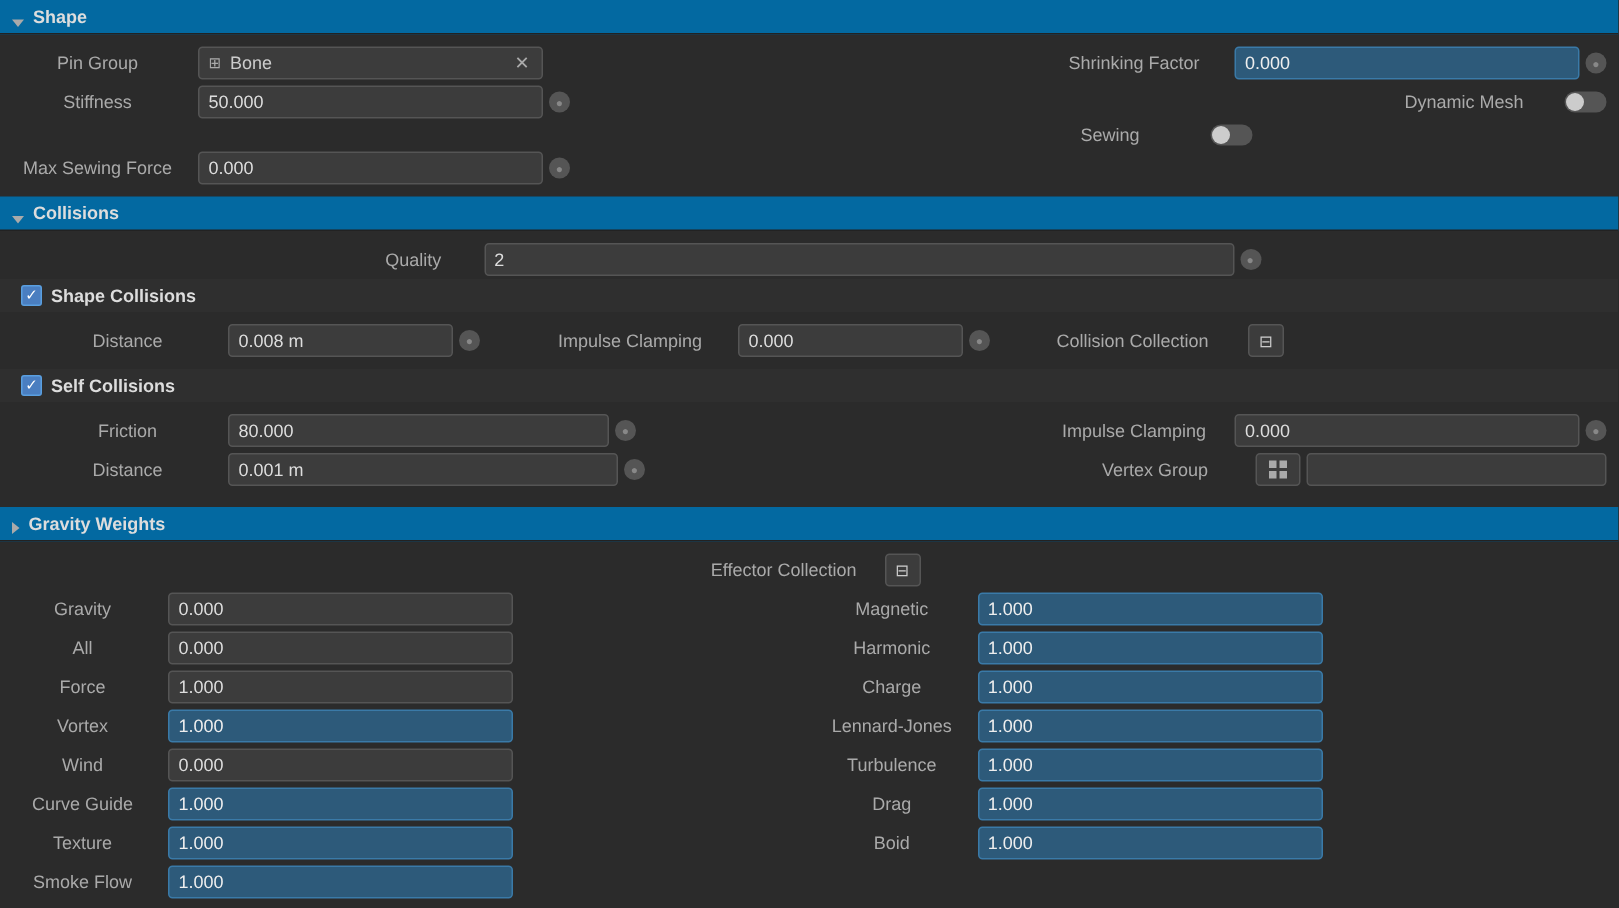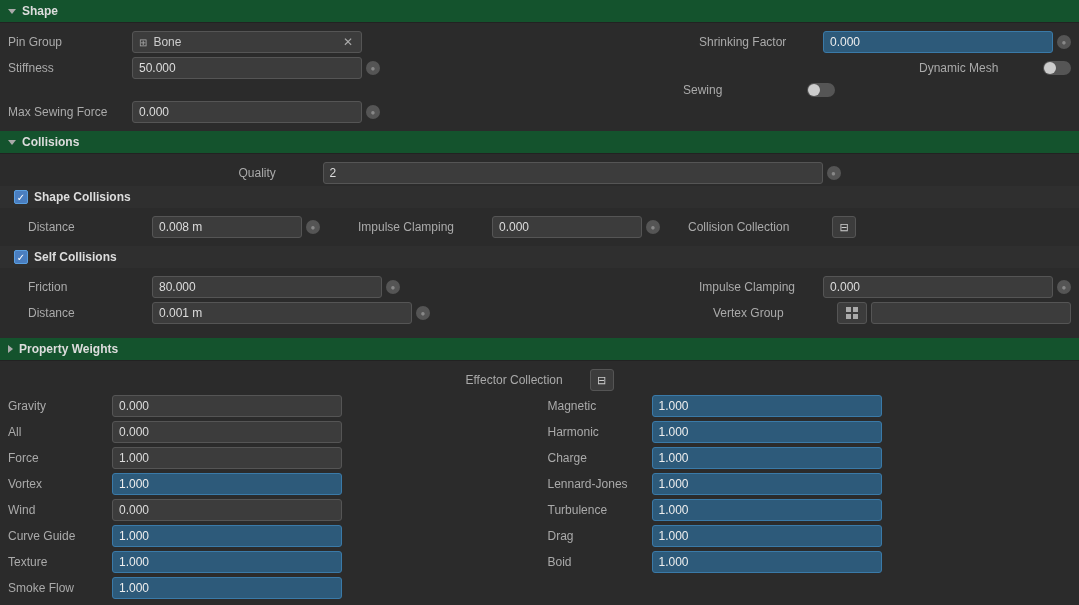--- a/index.html
+++ b/index.html
@@ -10,24 +10,24 @@
       font-size: 12px;
       width: 1079px;
       min-height: 605px;
       overflow-x: hidden;
     }
     .panel {
       background: #2b2b2b;
       padding: 0;
     }
     .section-header {
-      background: #14532d;
+      background: #0369a1;
       padding: 4px 8px;
       display: flex;
-      align-items: center;
+      align-items: flex-end;
       gap: 6px;
       border-bottom: 1px solid #222;
       cursor: pointer;
       user-select: none;
     }
     .section-header .triangle {
       width: 0; height: 0;
       border-style: solid;
     }
     .triangle-down {
@@ -47,21 +47,21 @@
       padding: 6px 0;
     }
     .row {
       display: flex;
       align-items: center;
       padding: 2px 8px;
       gap: 4px;
     }
     .label {
       color: #aaa;
-      text-align: left;
+      text-align: center;
       min-width: 120px;
       padding-right: 6px;
     }
     .input-field {
       background: #3c3c3c;
       border: 1px solid #555;
       color: #ddd;
       height: 22px;
       display: flex;
       align-items: center;
@@ -279,21 +279,21 @@
 
     <div class="sub-section-header">
       <div class="triangle triangle-down"></div>
       <div class="checkbox">✓</div>
       <span class="section-title">Self Collisions</span>
     </div>
     <div class="section-content" style="padding-left:20px;">
       <div class="row">
         <div style="flex:1; display:flex; align-items:center; gap:4px;">
           <span class="label">Friction</span>
-          <div class="input-field" style="width:230px;">
+          <div class="input-field" style="width:254px;">
             <span>80.000</span>
           </div>
           <div class="dot-btn">●</div>
         </div>
         <div style="flex:1; display:flex; align-items:center; gap:4px; justify-content:flex-end;">
           <span class="label">Impulse Clamping</span>
           <div class="input-field" style="width:230px;">
             <span>0.000</span>
           </div>
           <div class="dot-btn">●</div>
@@ -318,21 +318,21 @@
               </div>
           </div>
           <div style="flex:1; max-width:200px; height:22px; background:#3c3c3c; border:1px solid #555; border-radius:3px;"></div>
         </div>
       </div>
     </div>
   </div>
 
   <div class="section-header">
     <div class="triangle triangle-right"></div>
-    <span class="section-title">Property Weights</span>
+    <span class="section-title">Gravity Weights</span>
   </div>
 
   <div class="section-content">
 
     <div class="row">
       <div style="flex:1; display:flex; align-items:center; gap:4px; justify-content:center;">
         <span class="label" style="min-width:120px;">Effector Collection</span>
         <div class="collection-icon">⊟</div>
       </div>
     </div>

